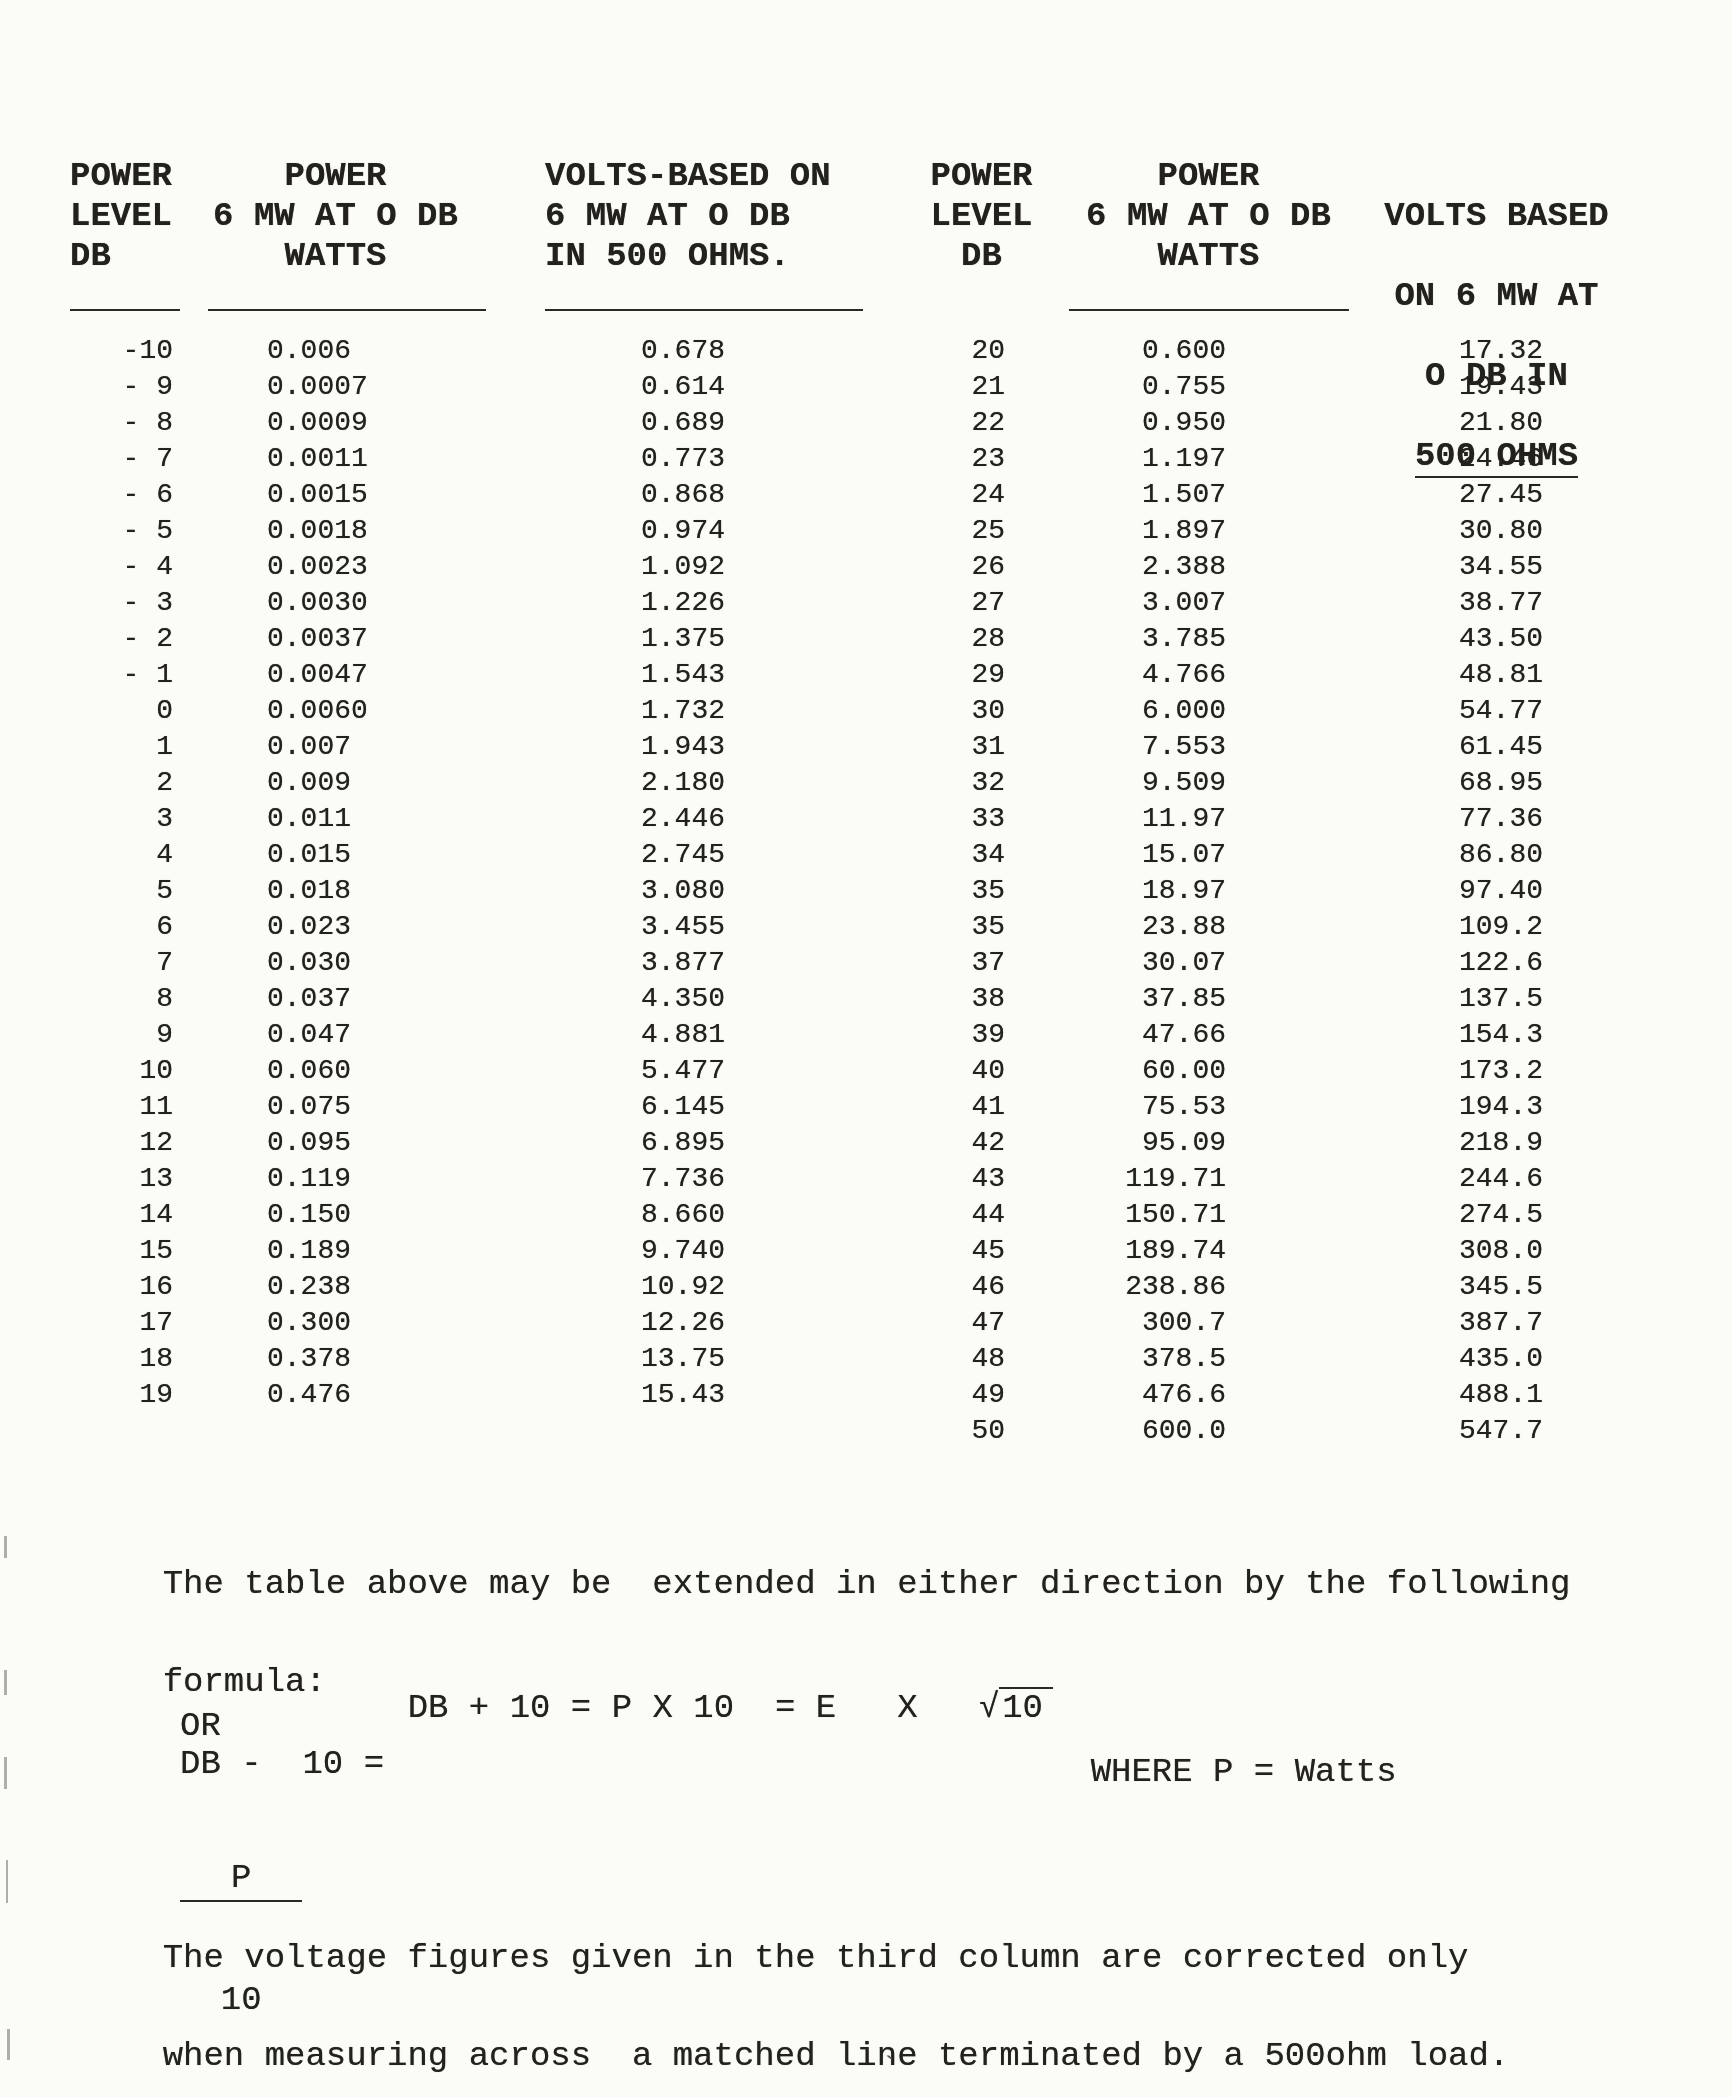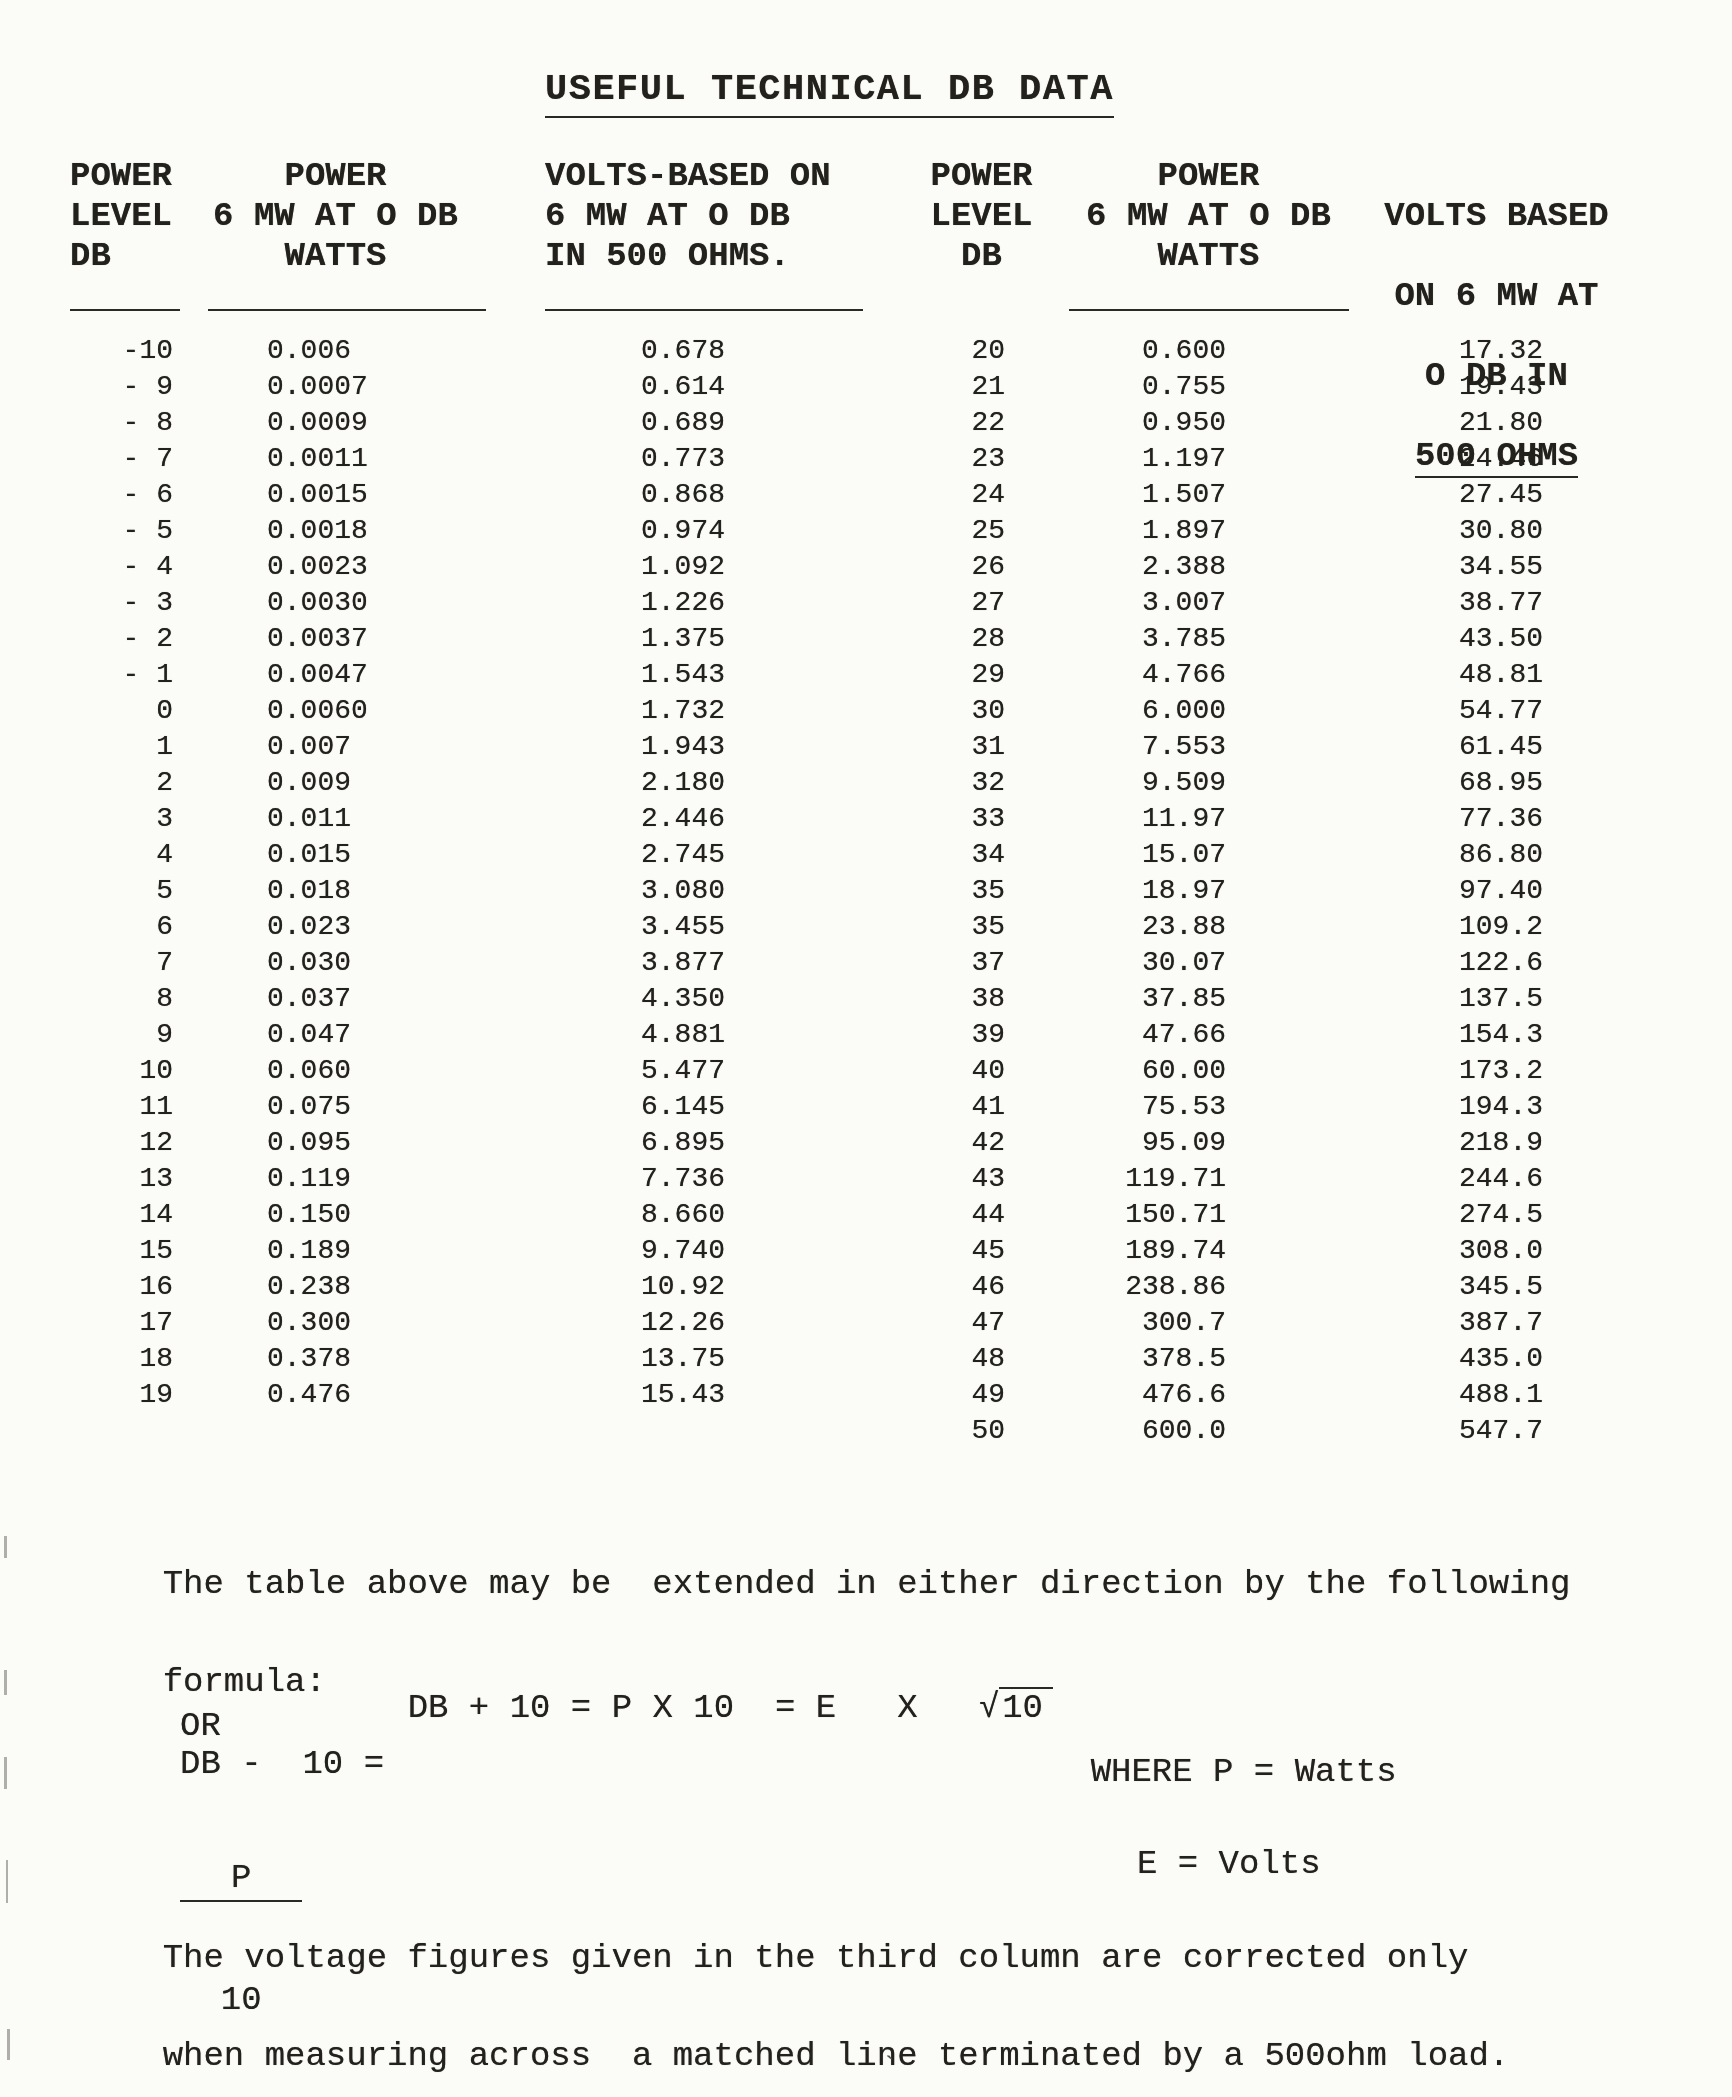--- a/index.html
+++ b/index.html
@@ -79,21 +79,20 @@
   .a3{left:3.7px;top:1757px;width:2.9px;height:32px;}
   .a4{left:5.9px;top:1860px;width:2.2px;height:43px;}
   .a5{left:7.4px;top:2029px;width:2.2px;height:31px;}
   .tick{position:absolute;left:882px;top:2053px;font-size:25px;color:#55524a;}
 </style>
 </head>
 <body>
 
 <div class="page">
 
-  <div class="title txt">USEFUL TECHNICAL DB DATA</div>
 
   <div class="hdr hdr-left-db txt">POWER
 LEVEL
 DB</div>
   <div class="hdr hdr-left-watts txt">POWER
 6 MW AT O DB
 WATTS</div>
   <div class="hdr hdr-left-volts txt">VOLTS-BASED ON
 6 MW AT O DB
 IN 500 OHMS.</div>
@@ -322,21 +321,20 @@
     </span>
     <span class="f2-eq">=</span>
     <span class="frac">
       <span class="num">E</span>
       <span class="den"><span class="sqrt">√<span class="radicand">10</span></span></span>
     </span>
   </div>
 
   <div class="where txt">
     <span>WHERE P = Watts</span>
-    <span class="l2">E = Volts</span>
   </div>
 
   <div class="note note-bottom txt">
     <span>The voltage figures given in the third column are corrected only</span><br>
     <span>when measuring across  a matched line terminated by a 500ohm load.</span>
   </div>
 
   <div class="artifact a1"></div>
   <div class="artifact a2"></div>
   <div class="artifact a3"></div>

